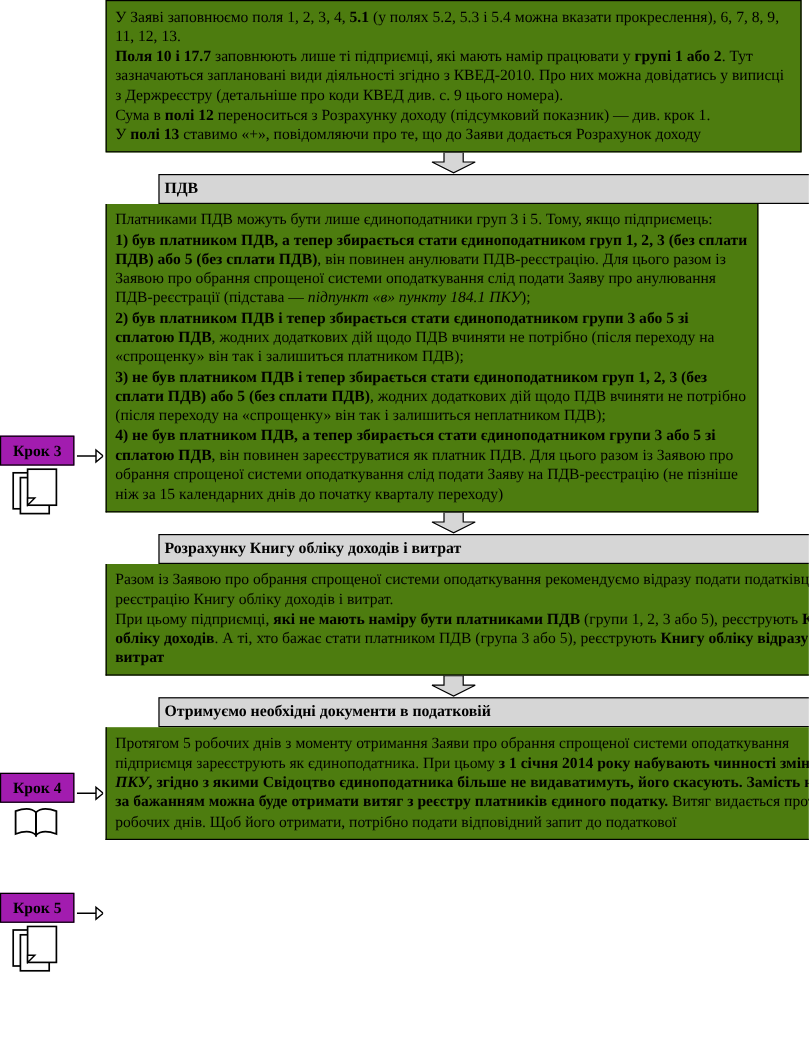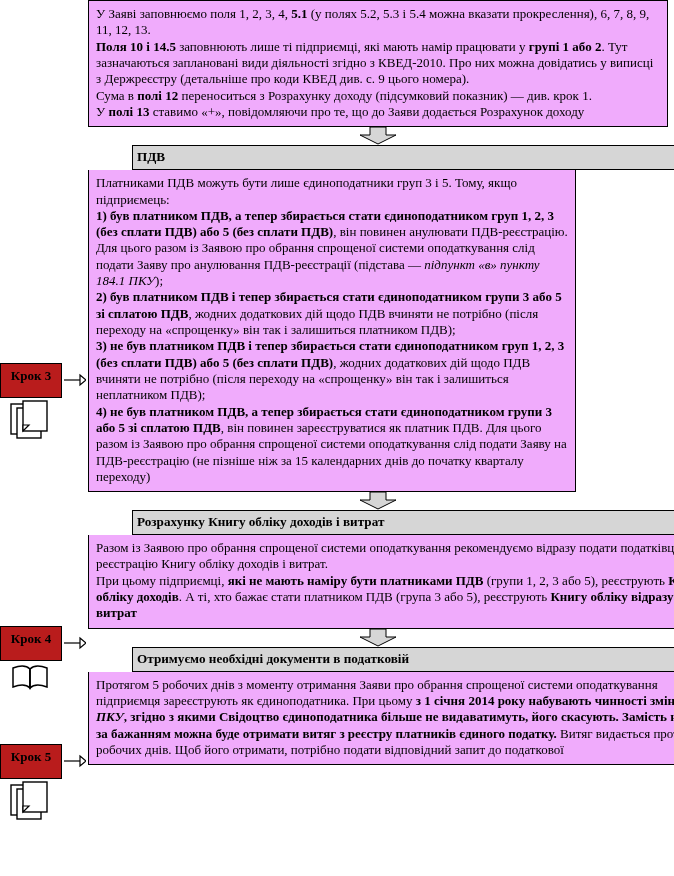--- a/index.html
+++ b/index.html
@@ -22,21 +22,21 @@
   }
   .col-right {
     position: absolute;
     left: 88px;
     top: 0;
     width: 580px;
   }
   .block {
     border: 1px solid #000;
     box-sizing: border-box;
-    background: #f0abfc;
+    background: #4d7c0f;
   }
   .body-box {
     padding: 5px 7px 6px 7px;
     font-size: 13.0px;
     line-height: 1.255;
     text-align: left;
   }
   .header-box {
     background: #d6d6d6;
     text-align: left;
@@ -57,25 +57,25 @@
   .arrow-down svg { display: block; margin: 0 auto; }
 
   
   .step {
     position: absolute;
     left: 0;
     width: 86px;
   }
   .step-label {
     border: 1px solid #000;
-    background: #b91c1c;
+    background: #a21caf;
     text-align: center;
     font-weight: bold;
     font-size: 13px;
-    padding: 4px 0 13px 0;
+    padding: 4px 0 3px 0;
     width: 62px;
     box-sizing: border-box;
   }
   .step-icon {
     width: 62px;
     text-align: center;
     padding-top: 2px;
   }
   .step-arrow {
     position: absolute;
@@ -89,39 +89,39 @@
 
 <div class="page">
 
   <div class="col-right">
 
     <div class="block body-box" style="width:580px;">
       <div>
         У Заяві заповнюємо поля 1, 2, 3, 4, <b>5.1</b> (у полях 5.2, 5.3 і 5.4 можна вказати прокреслення), 6, 7, 8, 9, 11, 12, 13.
       </div>
       <div>
-        <b>Поля 10 і 14.5</b> заповнюють лише ті підприємці, які мають намір працювати у <b>групі 1 або 2</b>. Тут зазначаються заплановані види діяльності згідно з КВЕД-2010. Про них можна довідатись у виписці з Держреєстру (детальніше про коди КВЕД див. с. 9 цього номера).
+        <b>Поля 10 і 17.7</b> заповнюють лише ті підприємці, які мають намір працювати у <b>групі 1 або 2</b>. Тут зазначаються заплановані види діяльності згідно з КВЕД-2010. Про них можна довідатись у виписці з Держреєстру (детальніше про коди КВЕД див. с. 9 цього номера).
       </div>
       <div>
         Сума в <b>полі 12</b> переноситься з Розрахунку доходу (підсумковий показник) — див. крок 1.
       </div>
       <div>
         У <b>полі 13</b> ставимо «+», повідомляючи про те, що до Заяви додається Розрахунок доходу
       </div>
     </div>
 
     <div class="arrow-down">
       <svg width="40" height="18" viewBox="0 0 40 18">
         <polygon points="12,0 28,0 28,8 38,8 20,17 2,8 12,8" fill="#d6d6d6" stroke="#000" stroke-width="1"></polygon>
       </svg>
     </div>
 
     <div class="block header-box" style="width:580px;">ПДВ</div>
 
-    <div class="block body-box" style="width:488px; border-top:none;">
+    <div class="block body-box" style="width:544px; border-top:none;">
       <div>Платниками ПДВ можуть бути лише єдиноподатники груп 3 і 5. Тому, якщо підприємець:</div>
       <div>
         <b>1) був платником ПДВ, а тепер збирається стати єдиноподатником груп 1, 2, 3 (без сплати ПДВ) або 5 (без сплати ПДВ)</b>, він повинен анулювати ПДВ-реєстрацію. Для цього разом із Заявою про обрання спрощеної системи оподаткування слід подати Заяву про анулювання ПДВ-реєстрації (підстава — <i>підпункт «в» пункту 184.1 ПКУ</i>);
       </div>
       <div>
         <b>2) був платником ПДВ і тепер збирається стати єдиноподатником групи 3 або 5 зі сплатою ПДВ</b>, жодних додаткових дій щодо ПДВ вчиняти не потрібно (після переходу на «спрощенку» він так і залишиться платником ПДВ);
       </div>
       <div>
         <b>3) не був платником ПДВ і тепер збирається стати єдиноподатником груп 1, 2, 3 (без сплати ПДВ) або 5 (без сплати ПДВ)</b>, жодних додаткових дій щодо ПДВ вчиняти не потрібно (після переходу на «спрощенку» він так і залишиться неплатником ПДВ);
       </div>
@@ -170,21 +170,21 @@
         <rect x="14" y="1" width="24" height="30" fill="#fff" stroke="#000" stroke-width="1.4"></rect>
         <polygon points="14,31 20,25 14,25" fill="#fff" stroke="#000" stroke-width="1.2"></polygon>
       </svg>
     </div>
     <svg class="step-arrow" width="22" height="14" viewBox="0 0 22 14" style="top:10px;">
       <polyline points="0,7 16,7" stroke="#000" stroke-width="1.2" fill="none"></polyline>
       <polygon points="16,2 22,7 16,12" fill="none" stroke="#000" stroke-width="1.2"></polygon>
     </svg>
   </div>
 
-  <div class="step" style="top:626px;">
+  <div class="step" style="top:644px;">
     <div class="step-label">Крок 4</div>
     <div class="step-icon">
       <svg class="icon-svg" width="44" height="30" viewBox="0 0 44 30">
         <path d="M4 5 C12 2, 18 3, 21 6 L21 25 C18 22, 12 21, 4 24 Z" fill="#fff" stroke="#000" stroke-width="1.5"></path>
         <path d="M38 5 C30 2, 24 3, 21 6 L21 25 C24 22, 30 21, 38 24 Z" fill="#fff" stroke="#000" stroke-width="1.5"></path>
         <line x1="21" y1="6" x2="21" y2="25" stroke="#000" stroke-width="1.5"></line>
       </svg>
     </div>
     <svg class="step-arrow" width="22" height="14" viewBox="0 0 22 14" style="top:10px;">
       <polyline points="0,7 16,7" stroke="#000" stroke-width="1.2" fill="none"></polyline>

